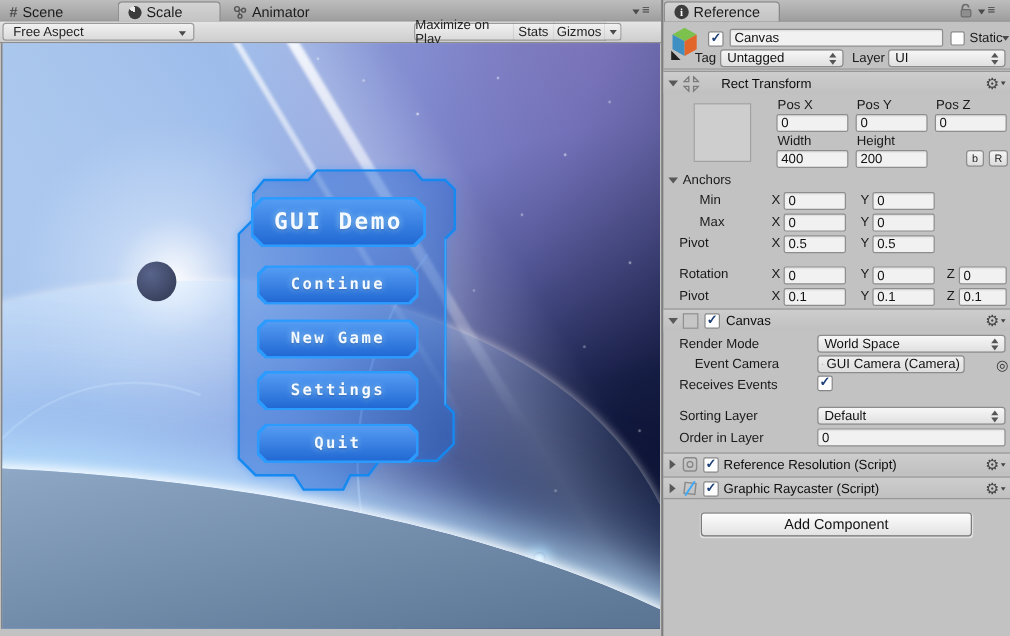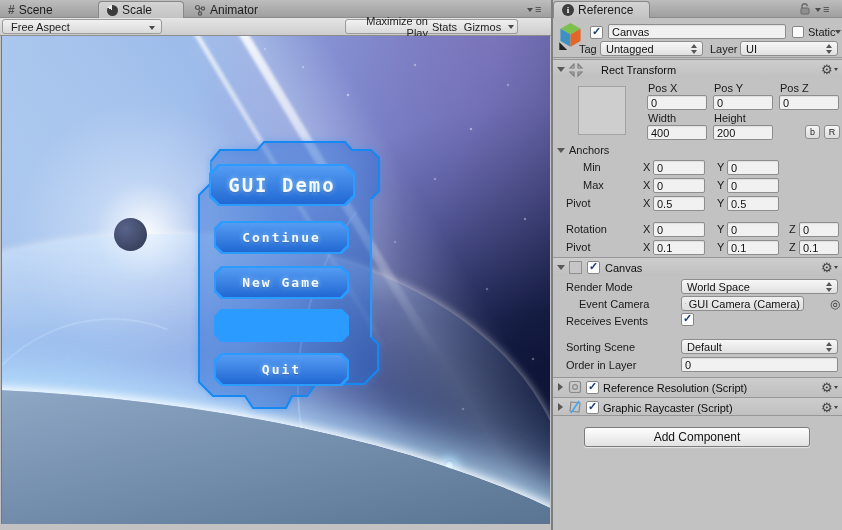--- a/index.html
+++ b/index.html
@@ -11,21 +11,21 @@
   
   .tabstrip { position:absolute; left:0; top:0; height:18px; background:linear-gradient(#bdbdbd,#9f9f9f); border-bottom:1px solid #8a8a8a; }
   .tab { position:absolute; top:1px; height:17px; display:flex; align-items:center; gap:4px; padding:0 8px; font-size:12px; color:#1c1c1c; }
   .tab.active { background:linear-gradient(#d3d3d3,#c3c3c3); border:1px solid #888; border-bottom:none; border-radius:4px 4px 0 0; }
   .panelmenu { position:absolute; top:4px; font-size:10px; color:#3c3c3c; letter-spacing:1px; display:flex; align-items:center; gap:2px; }
   .tri-dn { width:0;height:0;border-left:3px solid transparent;border-right:3px solid transparent;border-top:4px solid #4a4a4a; display:inline-block; }
   .burger { font-size:11px; color:#3e3e3e; line-height:1; }
 
   
   #gamepanel { position:absolute; left:0; top:0; width:551px; height:530px; }
-  #gametoolbar { position:absolute; left:0; top:18px; width:551px; height:18px; background:linear-gradient(#e5e5e5,#cdcdcd); border-bottom:1px solid #8d8d8d;text-align:right; }
+  #gametoolbar { position:absolute; left:0; top:18px; width:551px; height:18px; background:linear-gradient(#e5e5e5,#cdcdcd); border-bottom:1px solid #8d8d8d; }
   .tbtn { position:absolute; top:1px; height:15px; display:flex; align-items:center; justify-content:center; font-size:11px; color:#222; background:linear-gradient(#f1f1f1,#dadada); border:1px solid #9b9b9b; }
   .aspect { left:2px; width:160px; border-radius:3px; justify-content:flex-start; padding-left:8px; }
   .aspect .tri-dn { position:absolute; right:6px; top:6px; }
   .grp { border-radius:3px 0 0 3px; }
   .grp2 { border-left:none; border-radius:0; }
   .grp3 { border-left:none; border-radius:0 3px 3px 0; width:14px; }
 
   #gameview { position:absolute; left:1px; top:36px; width:549px; height:488px; overflow:hidden; background:
       radial-gradient(circle at 26% 40%, rgba(255,255,255,.95), rgba(228,241,255,.55) 10%, rgba(195,220,250,.30) 26%, transparent 52%),
       radial-gradient(circle at 88% -2%, rgba(140,122,188,.6), transparent 42%),
@@ -177,20 +177,23 @@
         </div>
       </div>
       <div class="cutbox" style="left:212px;top:185px;width:135px;height:33px">
         <div class="cut-outer cut6"></div>
         <div class="cut-inner cut6">
           <span class="scifi menu-btn-text">Continue</span>
         </div>
       </div>
       <div class="cutbox" style="left:212px;top:273px;width:135px;height:33px">
         <div class="cut-outer cut6"></div>
+        <div class="cut-inner cut6">
+          <span class="scifi menu-btn-text">Settings</span>
+        </div>
       </div>
       <div class="cutbox" style="left:212px;top:317px;width:135px;height:33px">
         <div class="cut-outer cut6"></div>
         <div class="cut-inner cut6">
           <span class="scifi menu-btn-text">Quit</span>
         </div>
       </div>
     </div>
   </div>
 
@@ -352,21 +355,21 @@
           <rect x="0.5" y="1.5" width="11" height="7" rx="1" fill="#5a5a5a"></rect>
           <rect x="3.5" y="0" width="4" height="2" rx="0.8" fill="#5a5a5a"></rect>
           <circle cx="6" cy="5" r="2.2" fill="#c9c9c9"></circle>
           <circle cx="6" cy="5" r="1.1" fill="#5a5a5a"></circle>
         </svg>
       <span>GUI Camera (Camera)</span>
     </div>
     <span class="picker" style="left:277px;top:298px">◎</span>
     <span class="lbl" style="left:13px;top:315px">Receives Events</span>
     <div class="cb checked" style="left:128px;top:313px"></div>
-    <span class="lbl" style="left:13px;top:341px">Sorting Scene</span>
+    <span class="lbl" style="left:13px;top:341px">Sorting Layer</span>
     <div class="popup" style="left:128px;top:339px;width:157px">
         <span>Default</span>
         <span class="ud"></span>
       </div>
     <span class="lbl" style="left:13px;top:359px">Order in Layer</span>
     <div class="tfield" style="left:128px;top:357px;width:157px">
         <span>0</span>
       </div>
 
     <div class="comp-header" style="top:377px">

